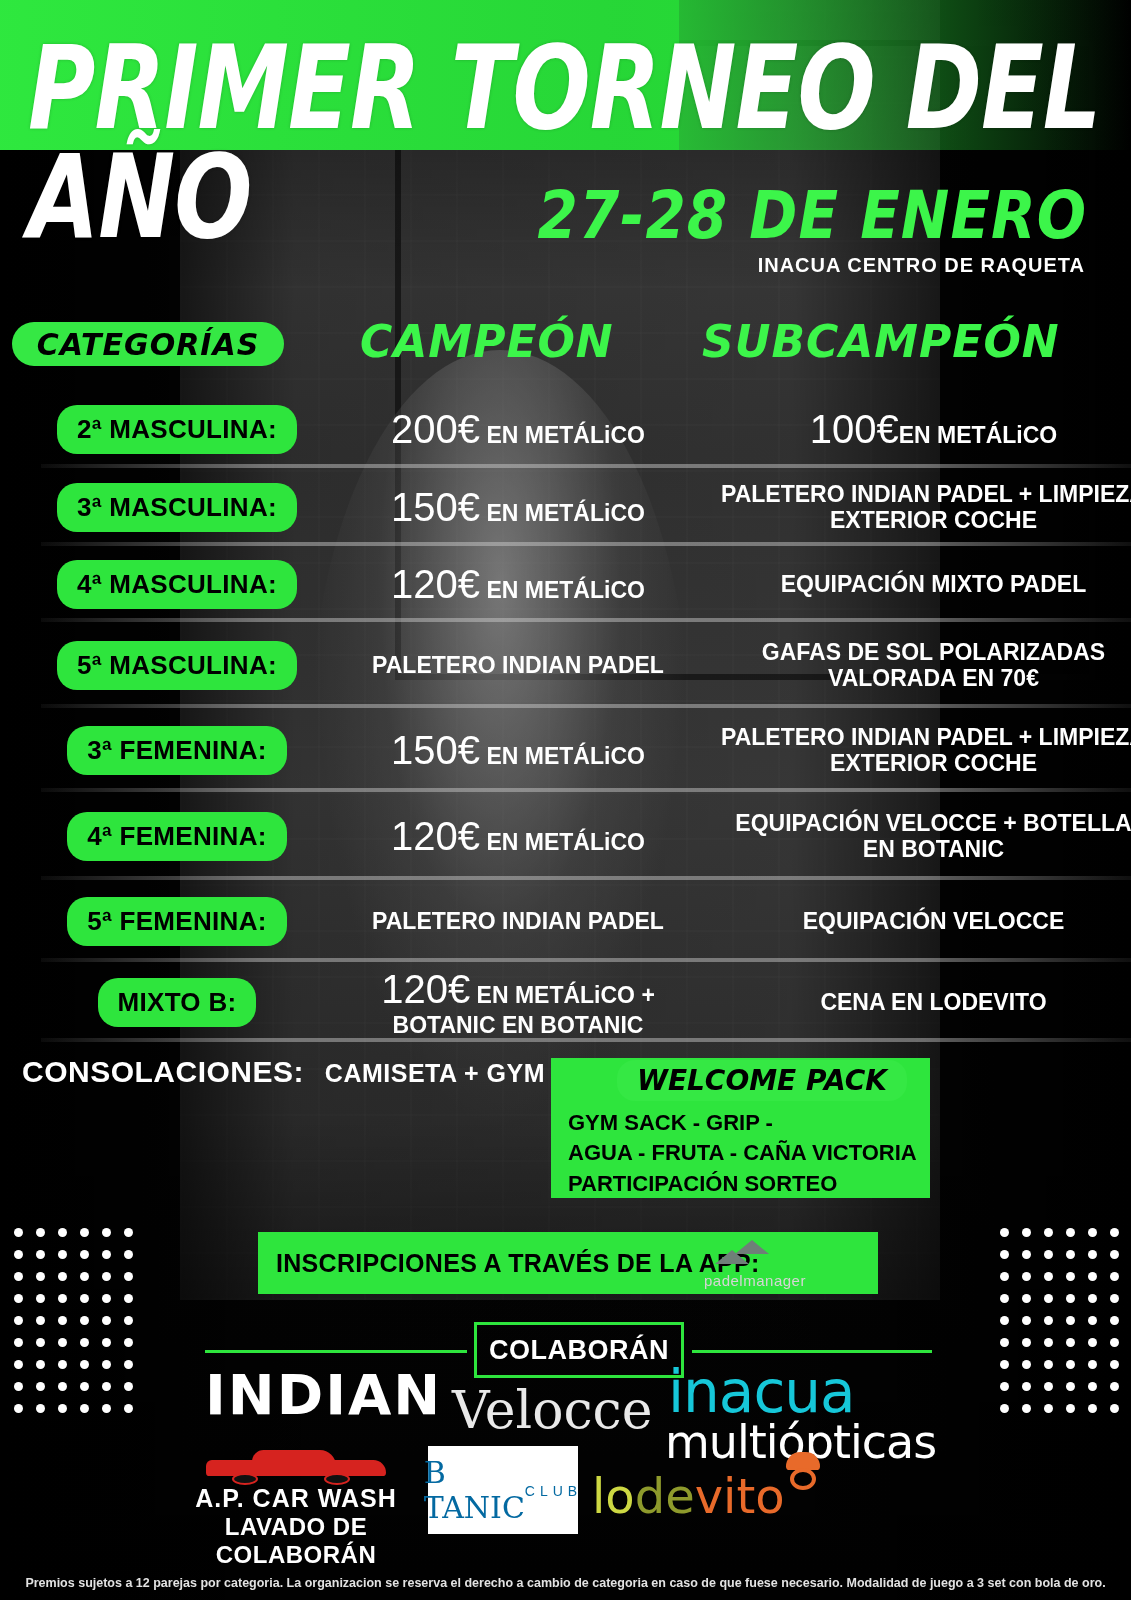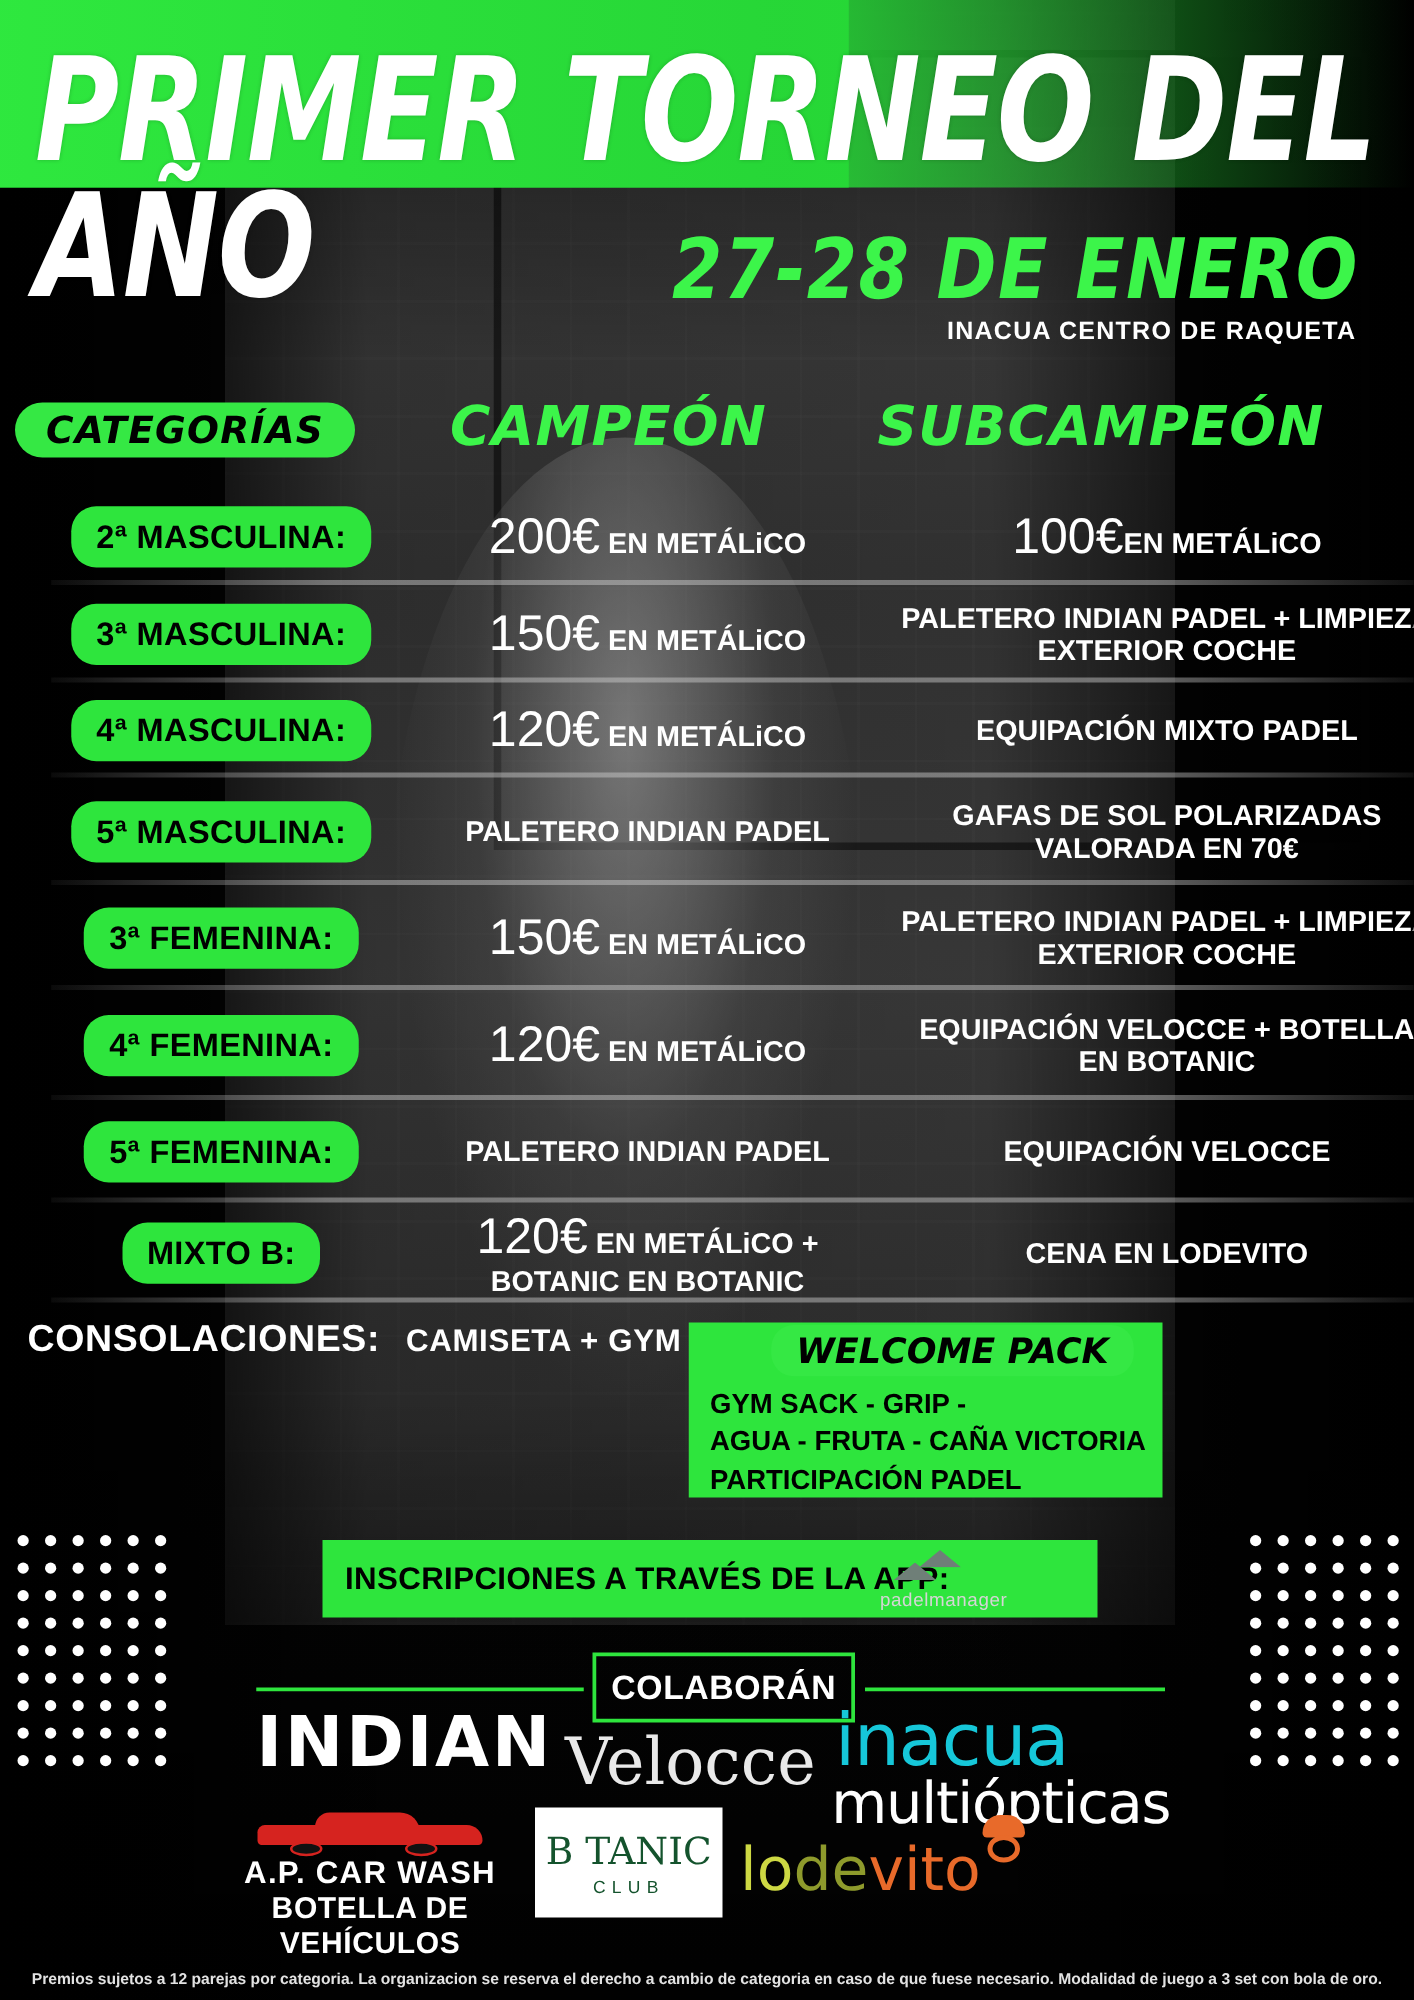--- a/index.html
+++ b/index.html
@@ -157,21 +157,21 @@
 
   .carwash{ position:absolute; left:186px; top:1448px; width:220px; text-align:center; }
   .car{ width:180px; height:34px; margin:0 auto 2px; position:relative; }
   .car .body{ position:absolute; left:0; top:12px; width:180px; height:16px; background:#d6231f; border-radius:14px 30px 8px 8px; }
   .car .top{ position:absolute; left:46px; top:2px; width:84px; height:16px; background:#d6231f; border-radius:16px 22px 0 0; }
   .car .w1,.car .w2{ position:absolute; bottom:-3px; width:26px; height:12px; background:#111; border-radius:50%; border:2px solid #d6231f; }
   .car .w1{ left:26px; } .car .w2{ left:118px; }
   .carwash .l1{ font-size:25px; font-weight:bold; letter-spacing:1px; }
   .carwash .l2{ font-size:24px; font-weight:bold; letter-spacing:.5px; }
 
-  .botanic{ position:absolute; left:428px; top:1446px; width:150px; height:88px; background:#fff; color:#14532d; display:flex; flex-direction:column; align-items:center; justify-content:center; }
+  .botanic{ position:absolute; left:428px; top:1446px; width:150px; height:88px; background:#fff; color:#0369a1; display:flex; flex-direction:row; align-items:center; justify-content:center; }
   .botanic .b1{ font-size:30px; font-family:"DejaVu Serif", serif; }
   .botanic .b2{ font-size:14px; letter-spacing:5px; margin-top:2px; }
 
   .lodevito{ position:absolute; left:592px; top:1468px; font-size:48px; font-family:"DejaVu Sans", sans-serif; }
   .lodevito .a{ color:#cdd843; } .lodevito .b{ color:#8e9a2c; } .lodevito .c{ color:#e86a2a; }
   .chef{ position:absolute; left:780px; top:1452px; width:44px; height:40px; }
   .chef .hat{ position:absolute; left:6px; top:0; width:34px; height:18px; background:#e86a2a; border-radius:16px 16px 4px 4px; }
   .chef .face{ position:absolute; left:10px; top:16px; width:26px; height:22px; border:4px solid #e86a2a; border-radius:50%; }
 
   .footnote{
@@ -278,21 +278,21 @@
   <div class="consol">
     <span>CONSOLACIONES:</span>
     <span class="val">CAMISETA + GYM SACK</span>
   </div>
 
   <div class="wp-box"></div>
   <div class="wp-title">WELCOME PACK</div>
   <div class="wp-lines">
     <div>GYM SACK - GRIP -</div>
     <div>AGUA - FRUTA - CAÑA VICTORIA</div>
-    <div> PARTICIPACIÓN PADEL</div>
+    <div> PARTICIPACIÓN SORTEO</div>
   </div>
 
   <div class="dots" id="dots-left">
       <i style="left: 0px; top: 0px;"></i>
       <i style="left: 22px; top: 0px;"></i>
       <i style="left: 44px; top: 0px;"></i>
       <i style="left: 66px; top: 0px;"></i>
       <i style="left: 88px; top: 0px;"></i>
       <i style="left: 110px; top: 0px;"></i>
       <i style="left: 0px; top: 22px;"></i>
@@ -424,21 +424,21 @@
   <div class="multiopticas">multiópticas</div>
 
   <div class="carwash">
     <div class="car">
       <div class="top"></div>
         <div class="body"></div>
         <div class="w1"></div>
         <div class="w2"></div>
     </div>
     <div class="l1">A.P. CAR WASH</div>
-    <div class="l2">BOTELLA DE VEHÍCULOS</div>
+    <div class="l2">LAVADO DE COLABORÁN</div>
   </div>
 
   <div class="botanic">
     <div class="b1">B TANIC</div>
     <div class="b2">CLUB</div>
   </div>
 
   <div class="lodevito">
     <span class="a">lo</span><span class="b">de</span><span class="c">vito</span>
   </div>

